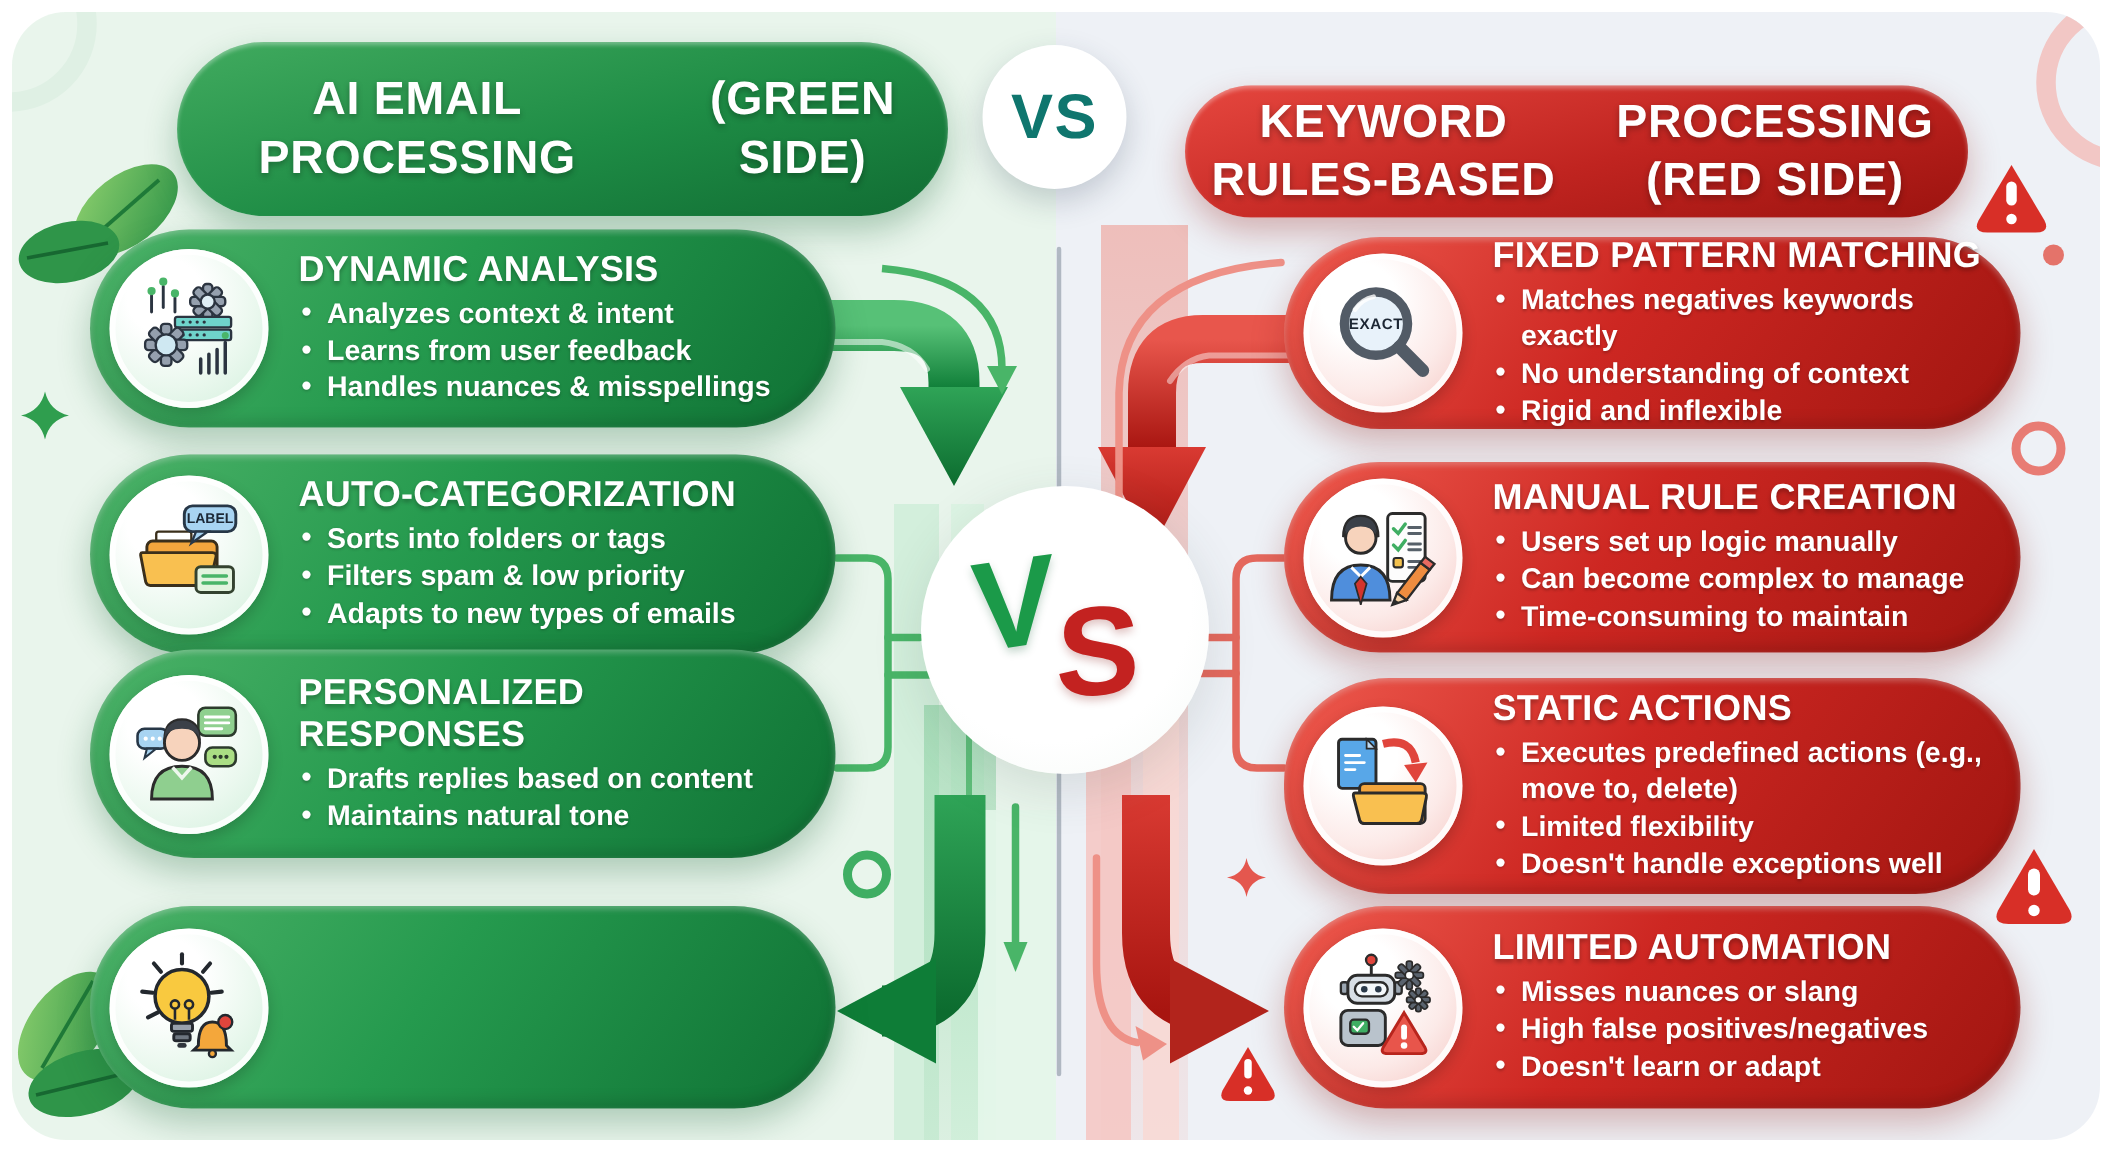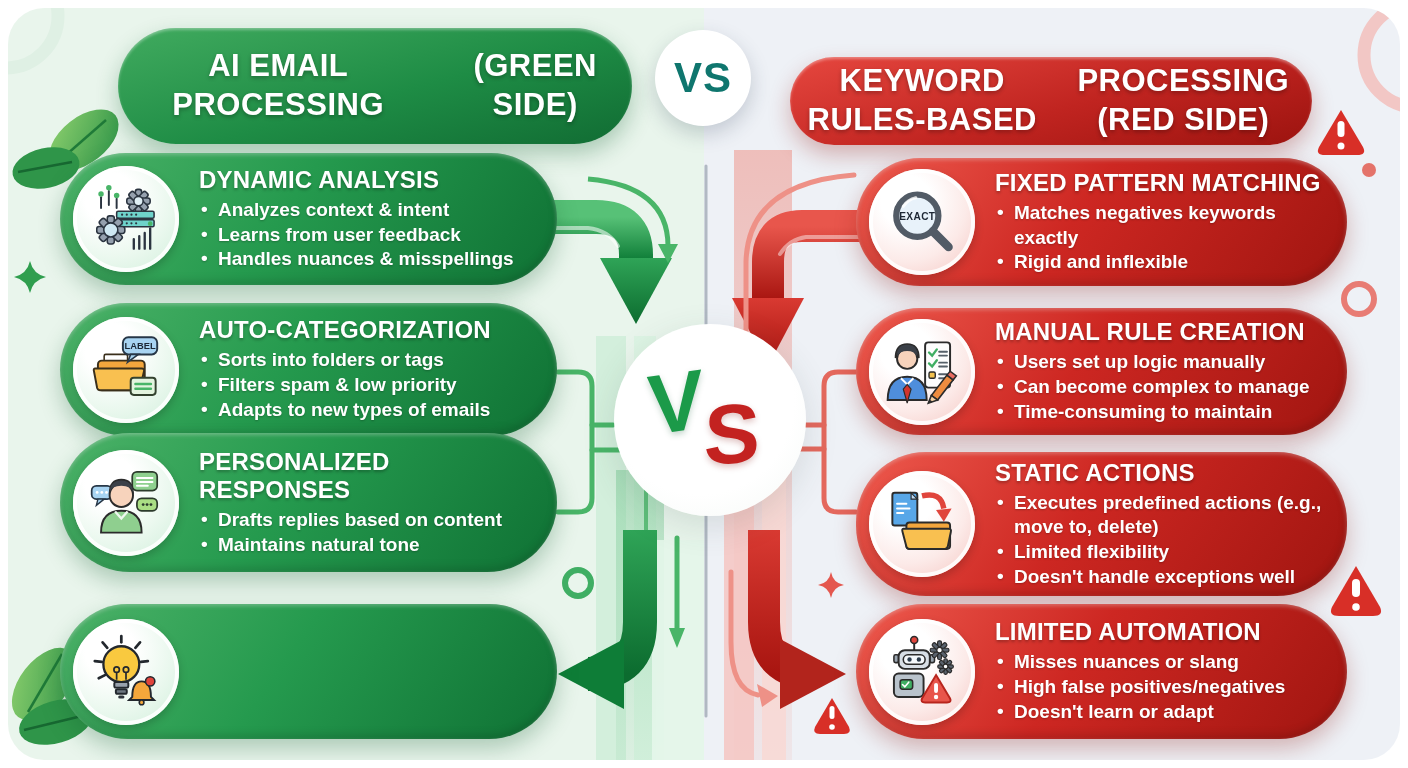--- a/index.html
+++ b/index.html
@@ -329,20 +329,21 @@
         <circle cx="44" cy="42" r="27" fill="#e8f2fa" stroke="#525b66" stroke-width="8"></circle>
         <path d="M26 30 Q32 21 42 19" stroke="#ffffff" stroke-width="4" fill="none" stroke-linecap="round" opacity=".8"></path>
         <path d="M64 62 L84 82" stroke="#525b66" stroke-width="11" stroke-linecap="round"></path>
         <text x="44" y="47" text-anchor="middle" font-size="13" font-weight="bold" fill="#1d2734" letter-spacing="0.5">EXACT</text>
       </svg>
     </div>
     <div class="card-text">
       <div class="card-title">FIXED PATTERN MATCHING</div>
       <ul>
         <li>Matches negatives keywords exactly</li>
+        <li>No understanding of context</li>
         <li>Rigid and inflexible</li>
       </ul>
     </div>
   </div>
 
   <div class="card card-red" style="top:308px;height:127px">
     <div class="icon-circle ic-red">
       <svg viewBox="0 0 100 100">
         <rect x="54" y="12" width="32" height="58" rx="4" fill="#fdfdfd" stroke="#2b2b2b" stroke-width="2.5"></rect>
         <path d="M59 25 l4 4 6-8" stroke="#3fae63" stroke-width="3" fill="none" stroke-linecap="round"></path>

